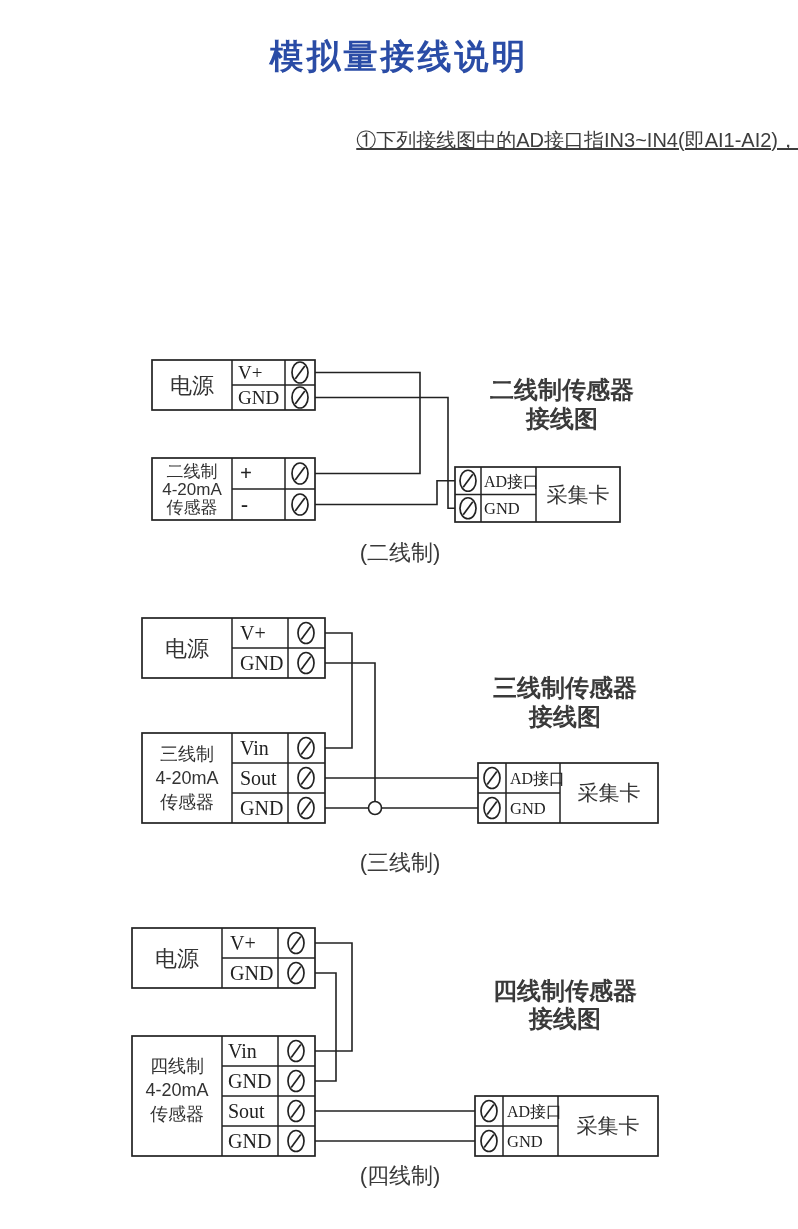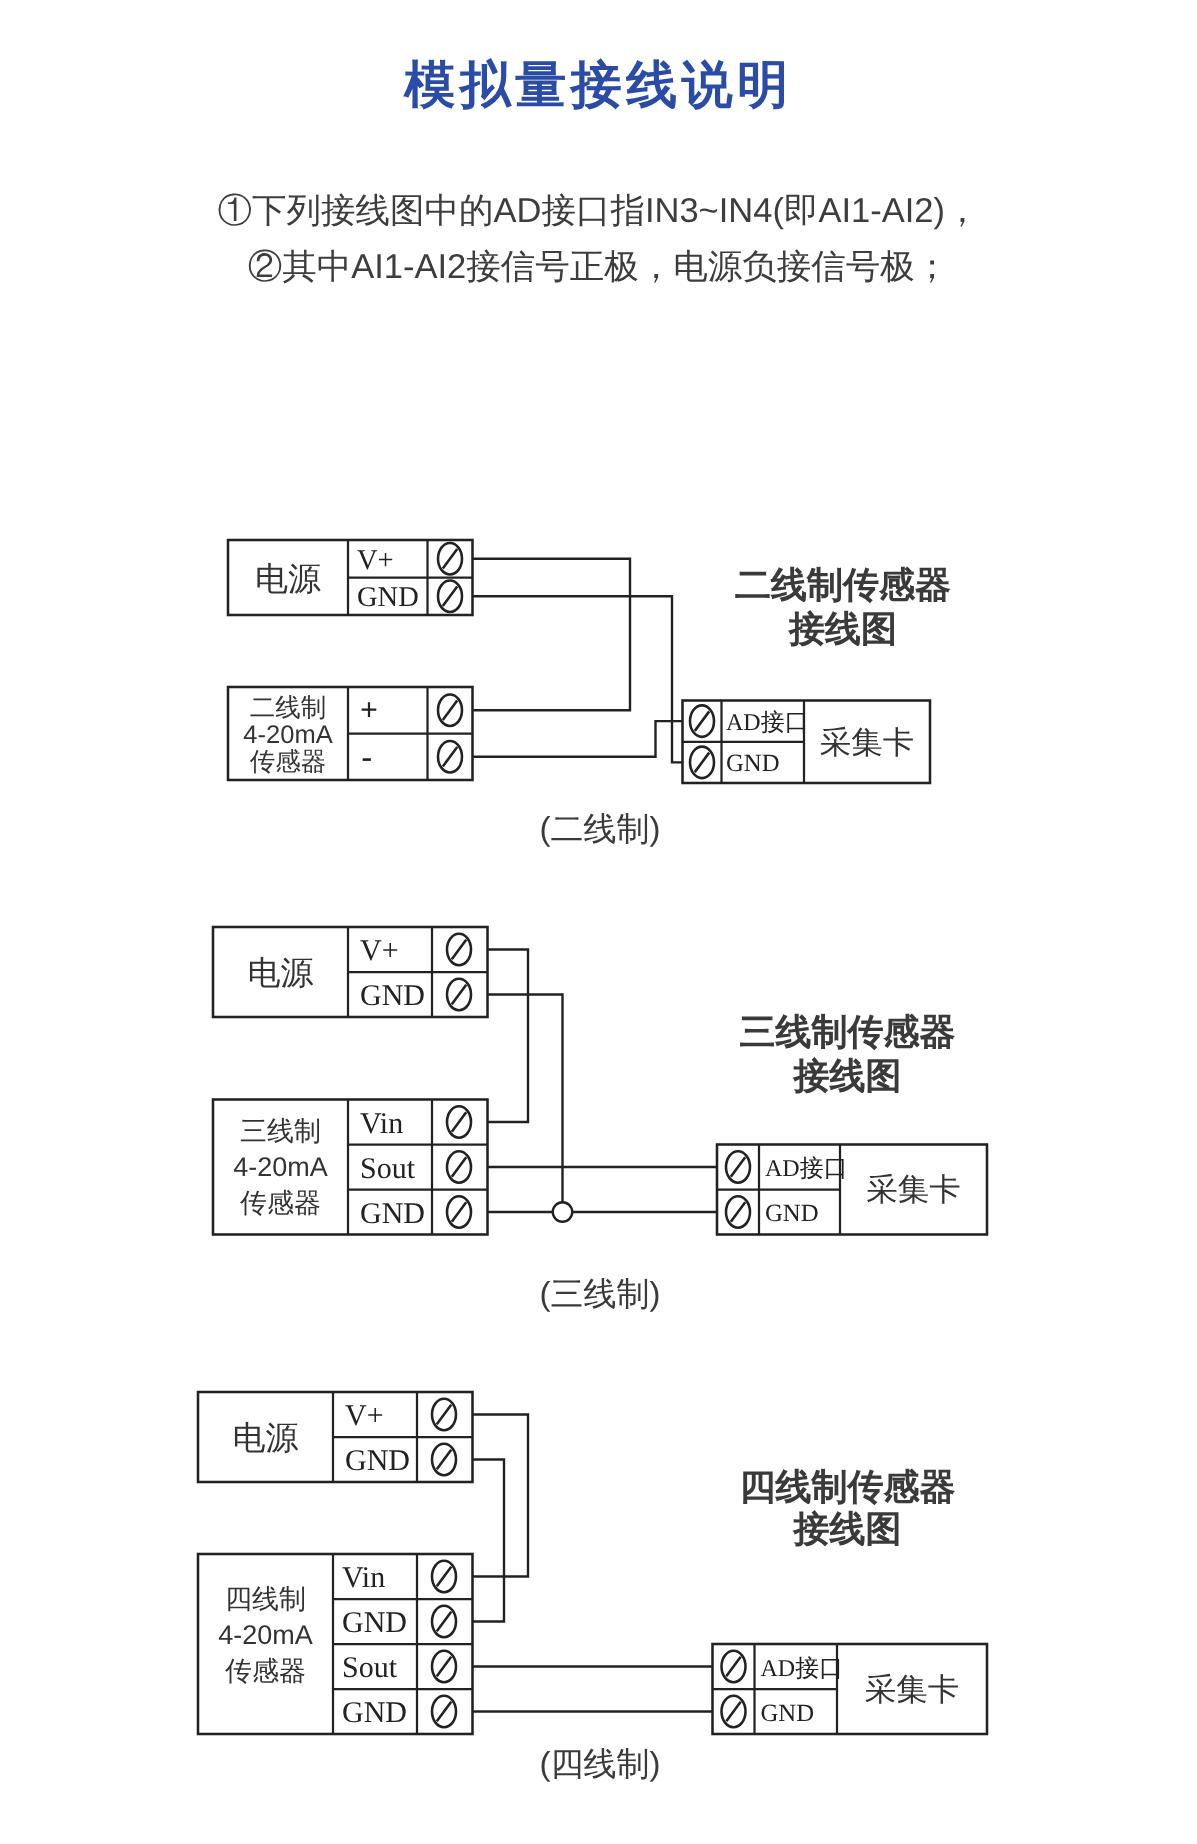--- a/index.html
+++ b/index.html
@@ -5,22 +5,22 @@
   html,body{margin:0;padding:0;}
   body{
     width:798px;height:1229px;position:relative;background:#ffffff;
     font-family:"Liberation Sans",sans-serif;overflow:hidden;
   }
   .page-title{
     position:absolute;top:34px;left:0;width:100%;text-align:center;
     font-size:34px;font-weight:bold;letter-spacing:3px;color:#2a4ca6;
   }
   .notes{
-    position:absolute;top:122px;left:0;width:100%;text-align:center;
-    font-size:23px;line-height:37px;color:#3d3d3d;
+    position:absolute;top:122px;left:0;width:100%;text-align:right;
+    font-size:20px;line-height:37px;color:#3d3d3d;text-decoration:underline;
   }
   .dwg{position:absolute;left:0;}
   #svg1{top:350px;}
   #svg2{top:600px;}
   #svg3{top:905px;}
   text{fill:#333;}
   .cjk{font-family:"Liberation Sans",sans-serif;fill:#333;}
   .ser{font-family:"Liberation Serif",serif;fill:#222;}
   .dt{font-family:"Liberation Sans",sans-serif;font-weight:bold;fill:#3a3a3a;}
   .cap{font-family:"Liberation Sans",sans-serif;fill:#3a3a3a;}
@@ -28,21 +28,20 @@
   .div{stroke:#222;stroke-width:1.5;}
   .wire{fill:none;stroke:#222;stroke-width:1.6;}
 </style>
 </head>
 <body>
 
 <div class="page-title">模拟量接线说明</div>
 
 <div class="notes">
   <div>①下列接线图中的AD接口指IN3~IN4(即AI1-AI2)，</div>
-  <div>②其中AI1-AI2接信号正极，电源负接信号极；</div>
 </div>
 
 <svg id="svg1" class="dwg" width="798" height="235" viewBox="0 0 798 235">
   <defs>
     <g id="scr1">
       <ellipse cx="0" cy="0" rx="8" ry="10.5" fill="#fff" stroke="#222" stroke-width="1.7"></ellipse>
       <line x1="-4.8" y1="6.5" x2="4.8" y2="-6.5" stroke="#222" stroke-width="1.7"></line>
     </g>
   </defs>
 

